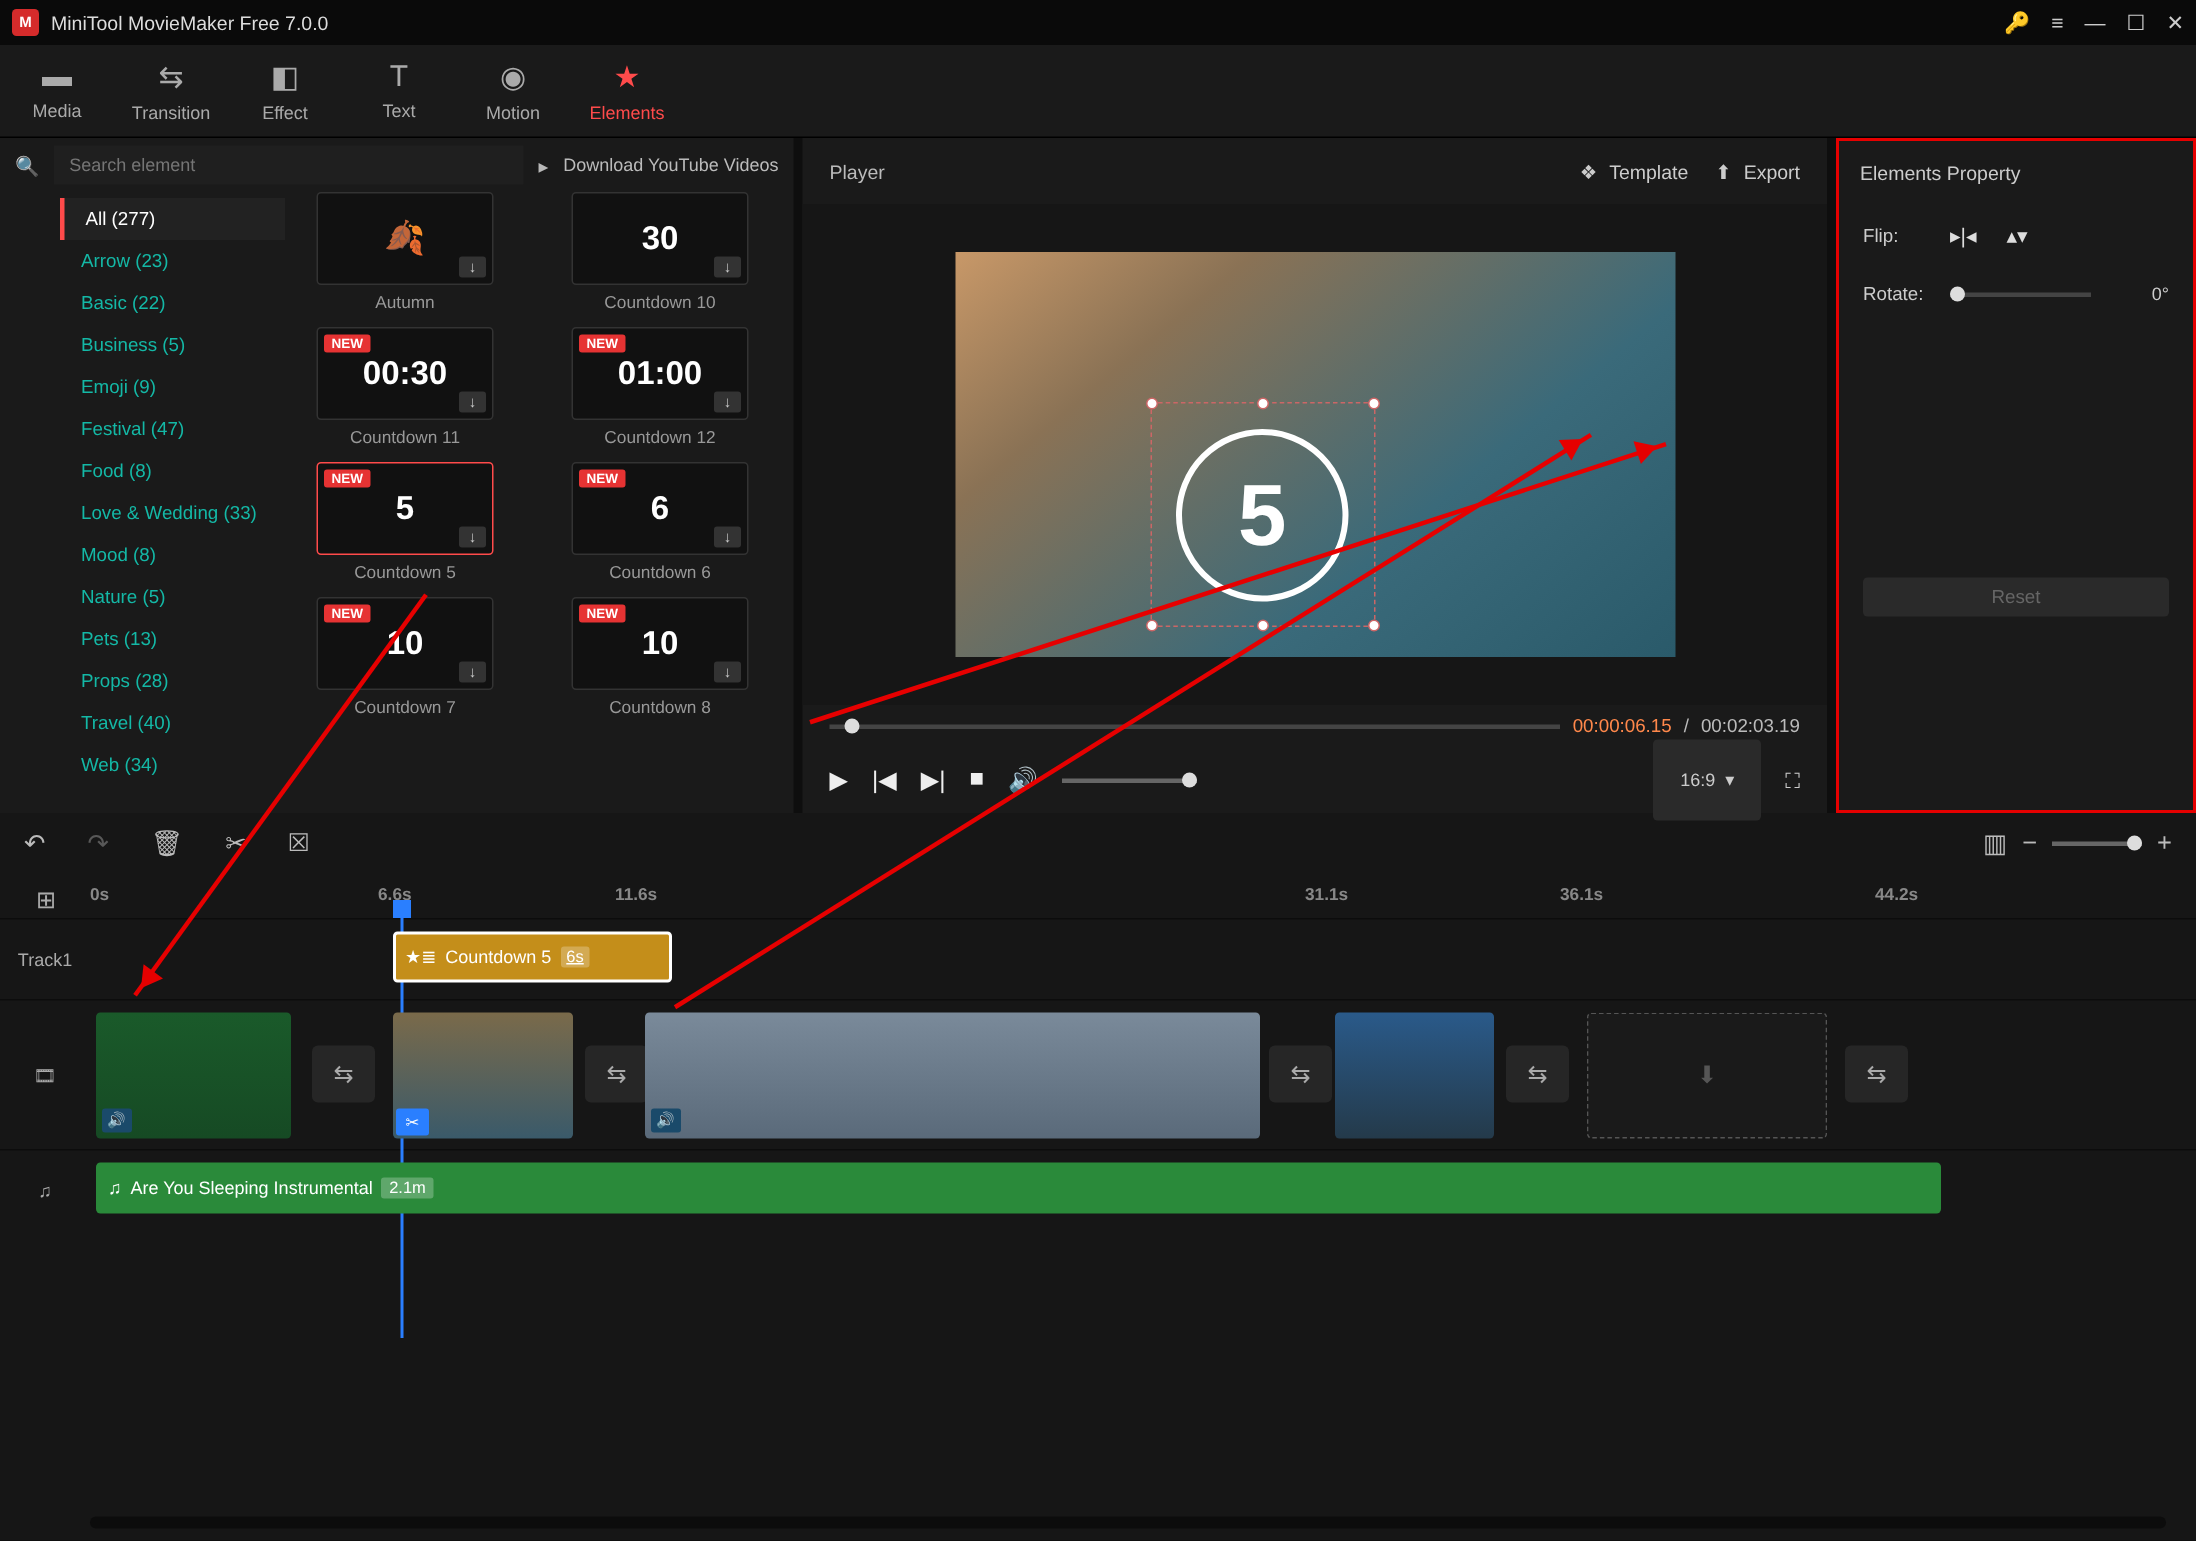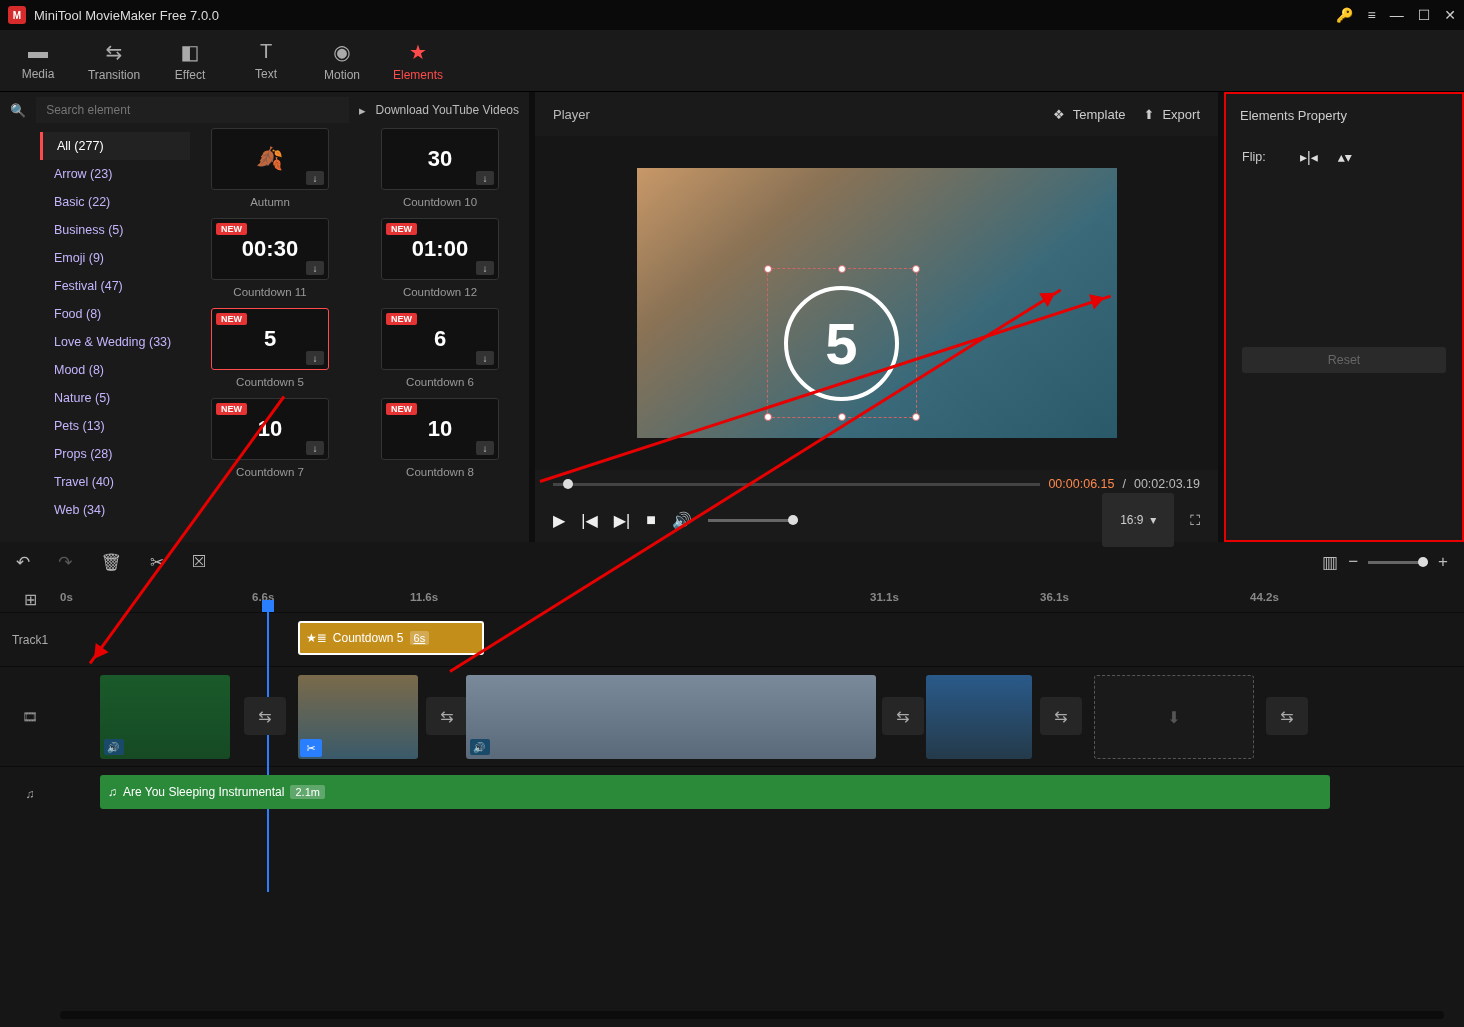--- a/index.html
+++ b/index.html
@@ -21,21 +21,21 @@
 
 .main-row { display: flex; height: 450px; }
 
 
 .library { width: 529px; background: #1a1a1a; display: flex; flex-direction: column; }
 .lib-header { display: flex; align-items: center; height: 36px; padding: 0 10px; gap: 10px; }
 .lib-header .search { flex: 1; height: 26px; background: #1f1f1f; border: none; color: #888; padding: 0 10px; font-size: 12px; }
 .lib-header .dl { color: #bbb; font-size: 12px; cursor: pointer; }
 .lib-body { display: flex; flex: 1; overflow: hidden; }
 .cat-list { width: 150px; overflow-y: auto; padding: 4px 0; margin-left: 40px; }
-.cat-item { padding: 7px 14px; font-size: 12.5px; color: #c4b5fd; cursor: pointer; }
+.cat-item { padding: 7px 14px; font-size: 12.5px; color: #14b8a6; cursor: pointer; }
 .cat-item.active { color: #fff; border-left: 3px solid #ff4b4b; background: #222; }
 
 .grid { flex: 1; padding: 0 10px; overflow-y: auto; display: grid; grid-template-columns: repeat(2, 140px); gap: 10px 30px; align-content: start; }
 .thumb-wrap { display: flex; flex-direction: column; align-items: center; gap: 6px; }
 .thumb { width: 118px; height: 62px; background: #111; border: 1px solid #333; border-radius: 3px; position: relative; display: flex; align-items: center; justify-content: center; font-size: 22px; font-weight: bold; color: #fff; }
 .thumb.selected { border: 1px solid #ff4b4b; }
 .thumb .new-badge { position: absolute; top: 4px; left: 4px; background: #e63333; color: #fff; font-size: 9px; padding: 1px 5px; border-radius: 2px; }
 .thumb .dl-btn { position: absolute; bottom: 4px; right: 4px; width: 18px; height: 14px; background: #333; border-radius: 2px; display: flex; align-items: center; justify-content: center; font-size: 10px; color: #ccc; }
 .thumb-label { font-size: 11.5px; color: #999; }
 
@@ -81,21 +81,21 @@
 .timeline { background: #161616; height: 485px; display: flex; flex-direction: column; }
 .tl-toolbar { height: 40px; display: flex; align-items: center; padding: 0 16px; gap: 28px; }
 .tl-toolbar .tb { color: #bbb; font-size: 17px; cursor: pointer; }
 .tl-toolbar .zoom { margin-left: auto; display: flex; align-items: center; gap: 10px; }
 .tl-ruler { height: 30px; display: flex; align-items: center; padding: 0 0 0 60px; position: relative; }
 .tick { position: absolute; font-size: 11.5px; color: #888; font-weight: bold; }
 .playhead { position: absolute; left: 262px; top: 18px; width: 12px; height: 12px; background: #2a7fff; }
 .playhead::after { content: ""; position: absolute; left: 5px; top: 12px; width: 2px; height: 280px; background: #2a7fff; }
 .tl-ruler .add-ic { position: absolute; left: 24px; top: 8px; color: #aaa; font-size: 16px; }
 
-.track-row { display: flex; align-items: center; min-height: 54px; border-top: 1px solid #0c0c0c; gap: 36px; }
+.track-row { display: flex; align-items: center; min-height: 54px; border-top: 1px solid #0c0c0c; }
 .track-head { width: 60px; display: flex; align-items: center; justify-content: center; color: #aaa; font-size: 12px; }
 .track-body { flex: 1; position: relative; height: 100%; }
 
 .elem-clip { position: absolute; left: 202px; top: 8px; height: 34px; width: 186px; background: #c48e1a; border: 2px solid #fff; border-radius: 3px; display: flex; align-items: center; gap: 6px; padding: 0 6px; color: #fff; font-size: 12px; }
 .elem-clip .dur { background: rgba(255,255,255,0.25); padding: 1px 4px; border-radius: 2px; font-size: 11px; text-decoration: underline; }
 
 .vid-track { height: 100px; }
 .clip { position: absolute; top: 8px; height: 84px; border-radius: 3px; overflow: hidden; background: #2a3540; }
 .clip.c1 { left: 4px; width: 130px; background: linear-gradient(#1a5a2a,#164a24); }
 .clip.c2 { left: 202px; width: 120px; background: linear-gradient(#7a6a4a,#3a5a6a); }
@@ -268,20 +268,27 @@
 
   <div class="prop-panel">
     <div class="ph">Elements Property</div>
     <div class="prop-row">
       <span class="lbl">Flip:</span>
       <div class="vals">
         <span class="flip-ic">▸|◂</span>
         <span class="flip-ic">▴▾</span>
       </div>
     </div>
+    <div class="prop-row">
+      <span class="lbl">Rotate:</span>
+      <div class="slider">
+          <div class="knob" style="left:0"></div>
+        </div>
+      <span class="rv">0°</span>
+    </div>
     <div class="reset-btn">Reset</div>
   </div>
 
 </div>
 
 <div class="timeline">
   <div class="tl-toolbar">
     <span class="tb">↶</span>
     <span class="tb" style="opacity:.4">↷</span>
     <span class="tb">🗑</span>

